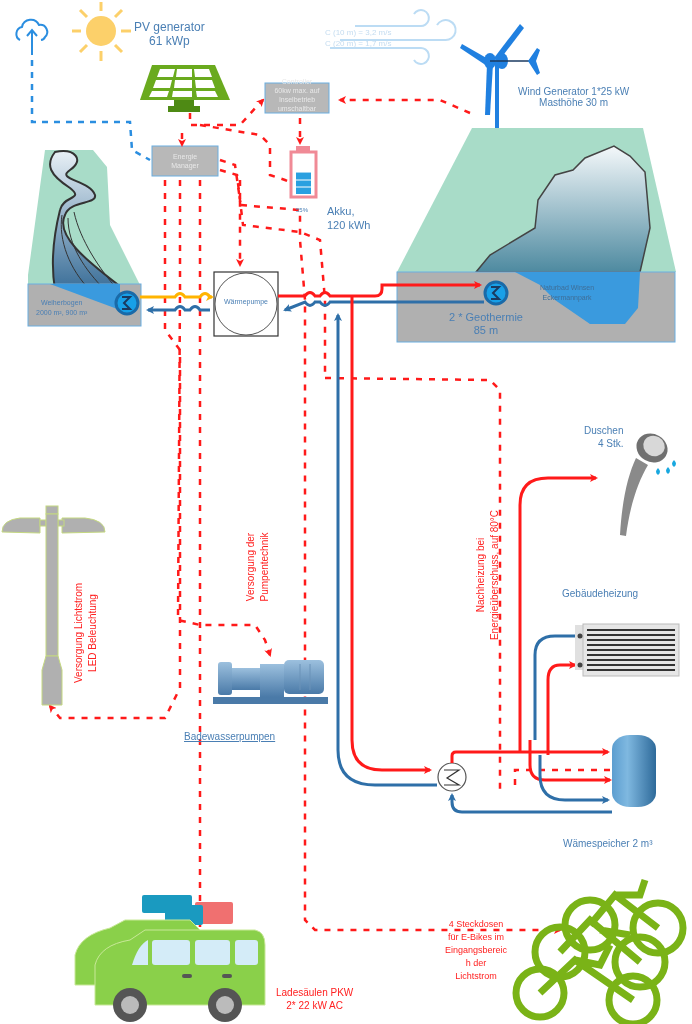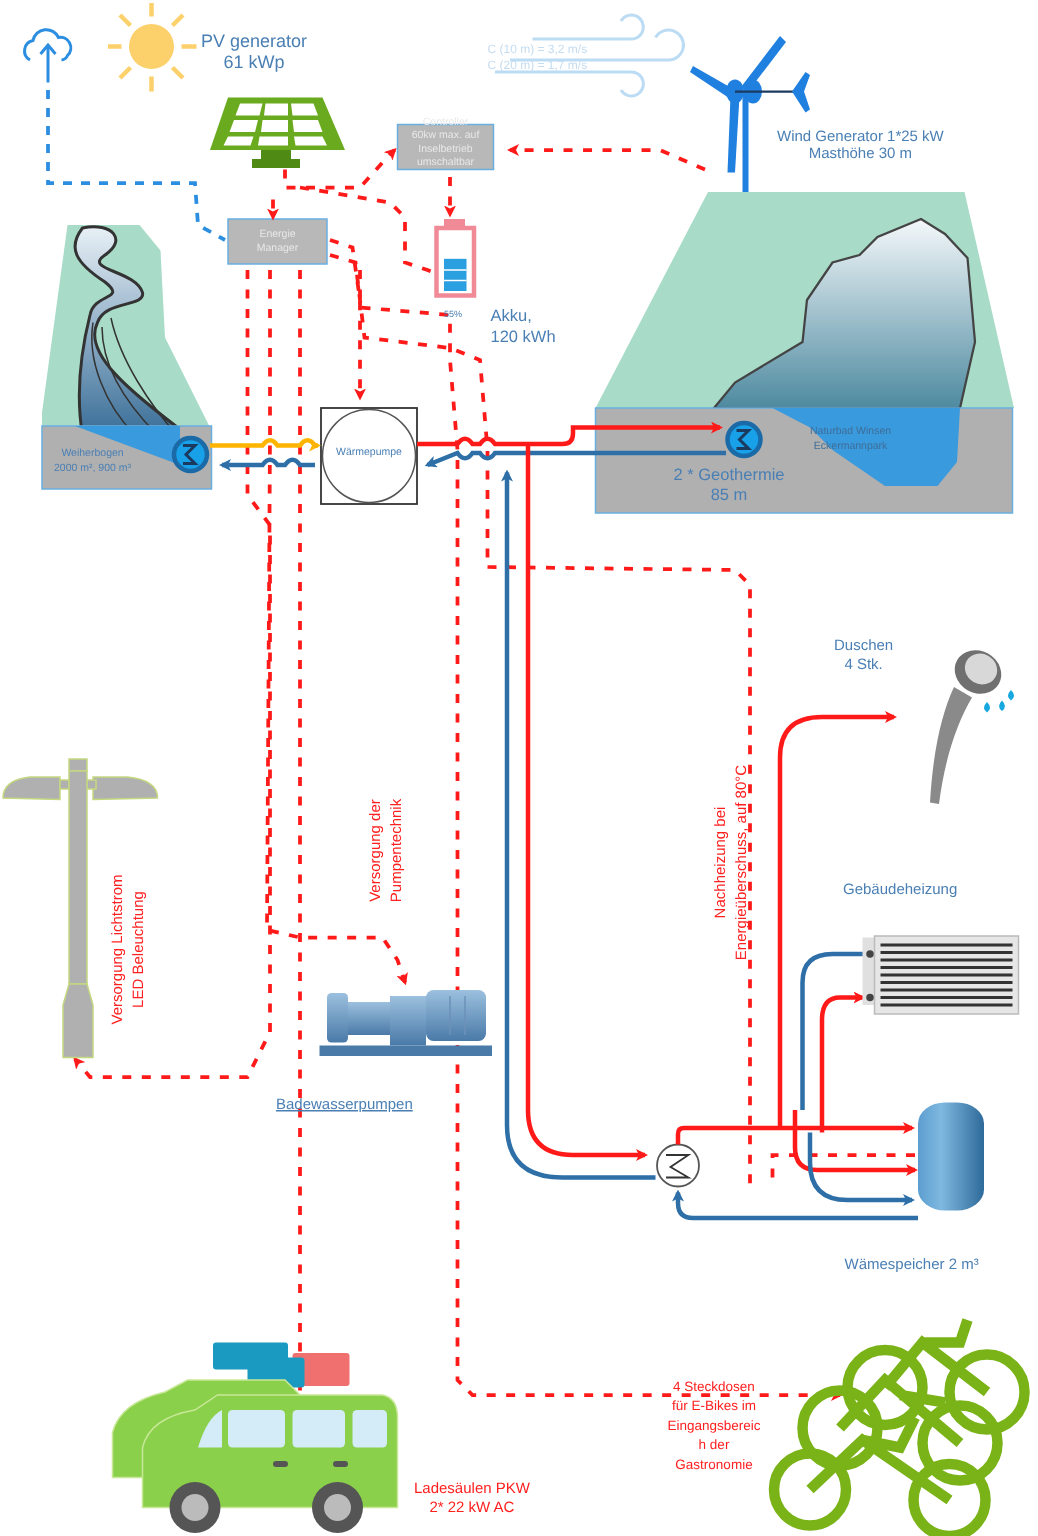--- a/index.html
+++ b/index.html
@@ -307,21 +307,21 @@
 <div class="lbl blue" style="left:449px;top:311px;font-size:11px;line-height:13px;text-align:center;">
   <div>2 * Geothermie</div>
   <div>85 m</div>
 </div>
 
 <div class="lbl blue" style="left:540px;top:283px;font-size:7px;line-height:10px;text-align:center;color:#3e6e98;">
   <div>Naturbad Winsen</div>
   <div>Eckermannpark</div>
 </div>
 
-<div class="lbl blue" style="left:556px;top:424px;font-size:10px;line-height:13px;text-align:center;">
+<div class="lbl blue" style="left:584px;top:424px;font-size:10px;line-height:13px;text-align:right;">
   <div>Duschen</div>
   <div>4 Stk.</div>
 </div>
 
 <div class="lbl blue" style="left:562px;top:588px;font-size:10px;">Gebäudeheizung</div>
 
 <div class="lbl red vert" style="left:474px;top:665px;width:180px;font-size:10px;line-height:14px;">
   <div>Nachheizung bei</div>
   <div>Energieüberschuss, auf 80°C</div>
 </div>
@@ -343,14 +343,14 @@
 <div class="lbl red" style="left:276px;top:986px;font-size:10px;line-height:13px;text-align:center;">
   <div>Ladesäulen PKW</div>
   <div>2* 22 kW AC</div>
 </div>
 
 <div class="lbl red" style="left:436px;top:918px;width:80px;font-size:9px;line-height:13px;text-align:center;">
   <div>4 Steckdosen</div>
   <div>für E-Bikes im</div>
   <div>Eingangsbereic</div>
   <div>h der</div>
-  <div>Gastronomie</div>
+  <div>Lichtstrom</div>
 </div>
 
 </body></html>

